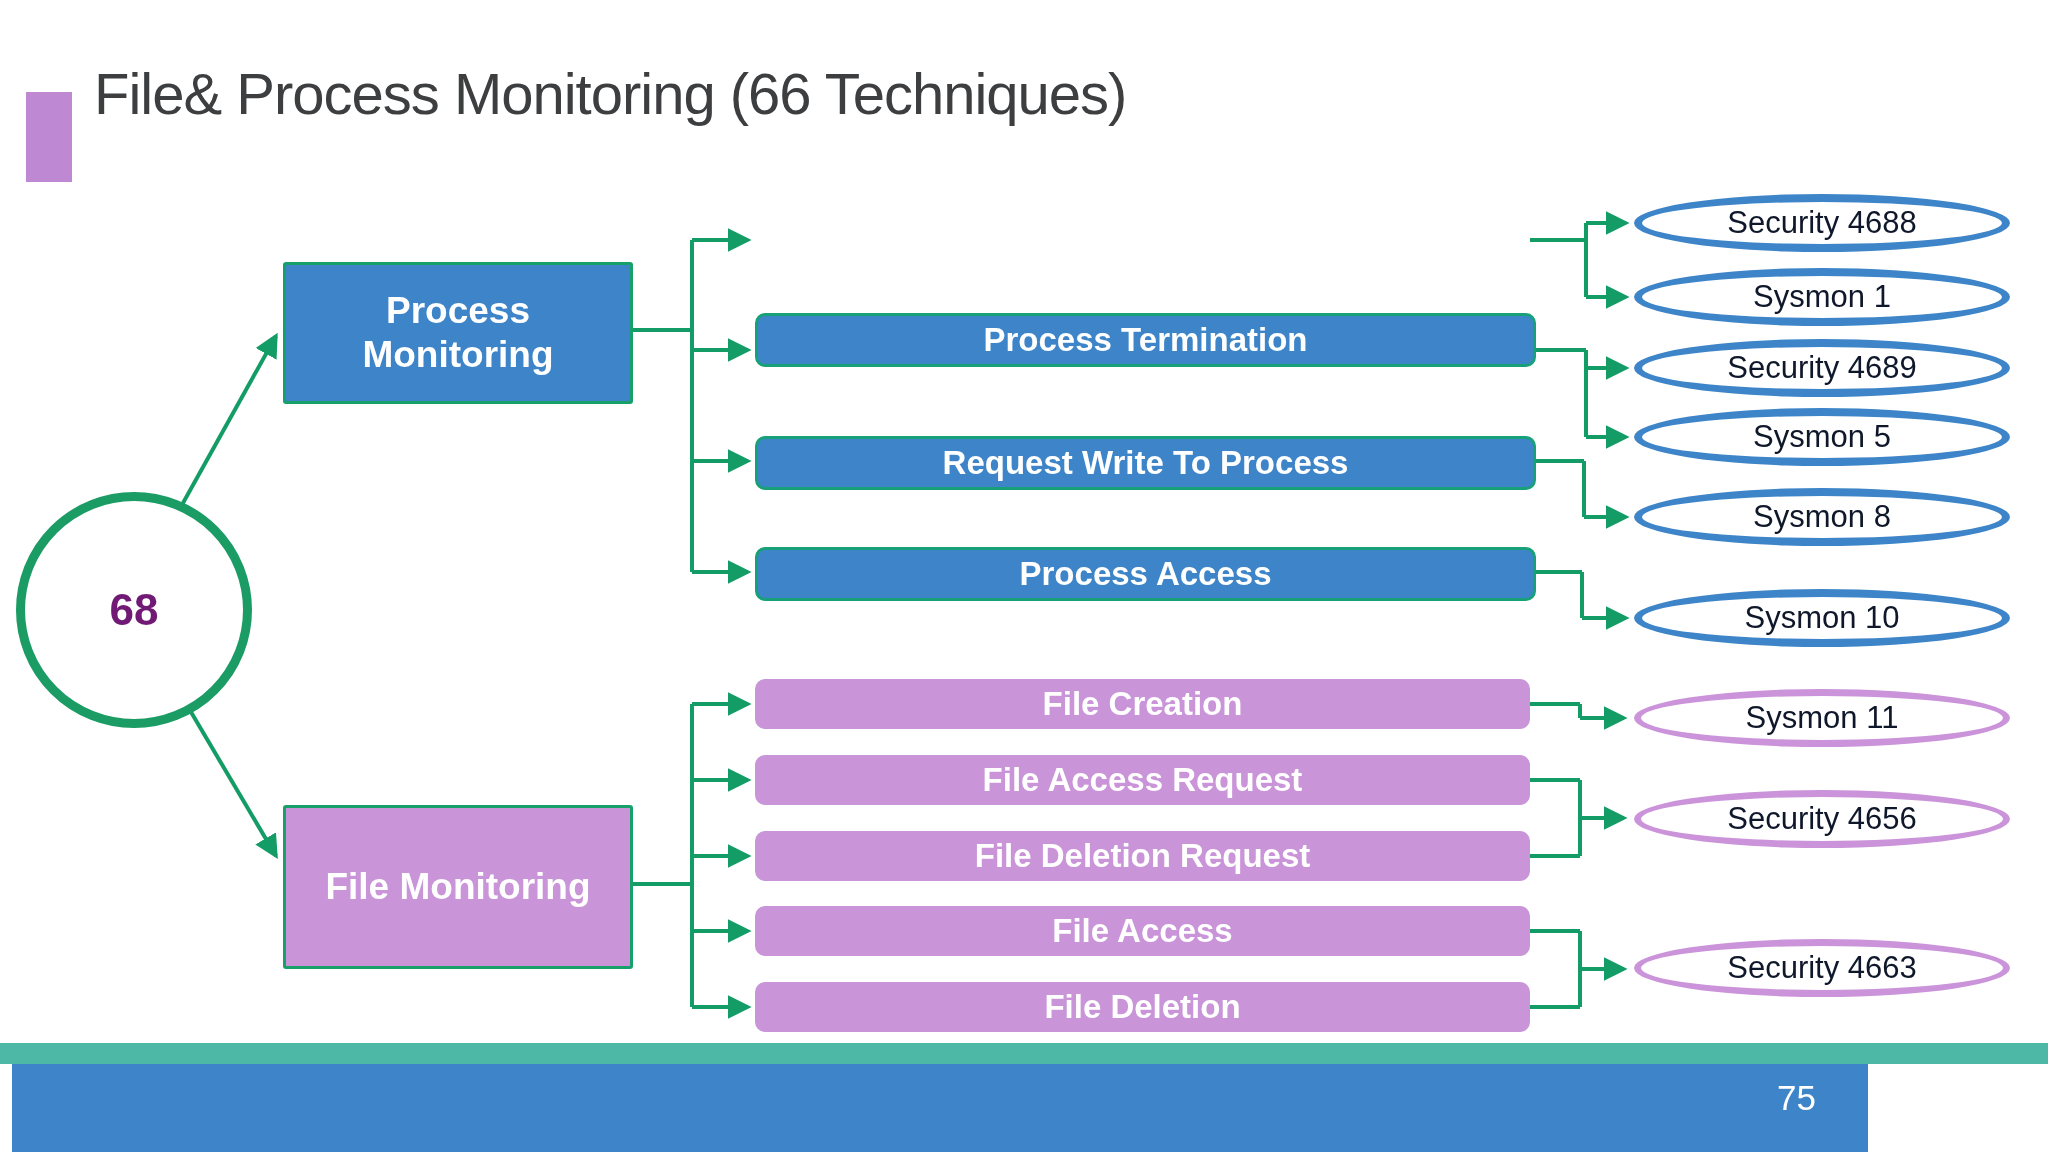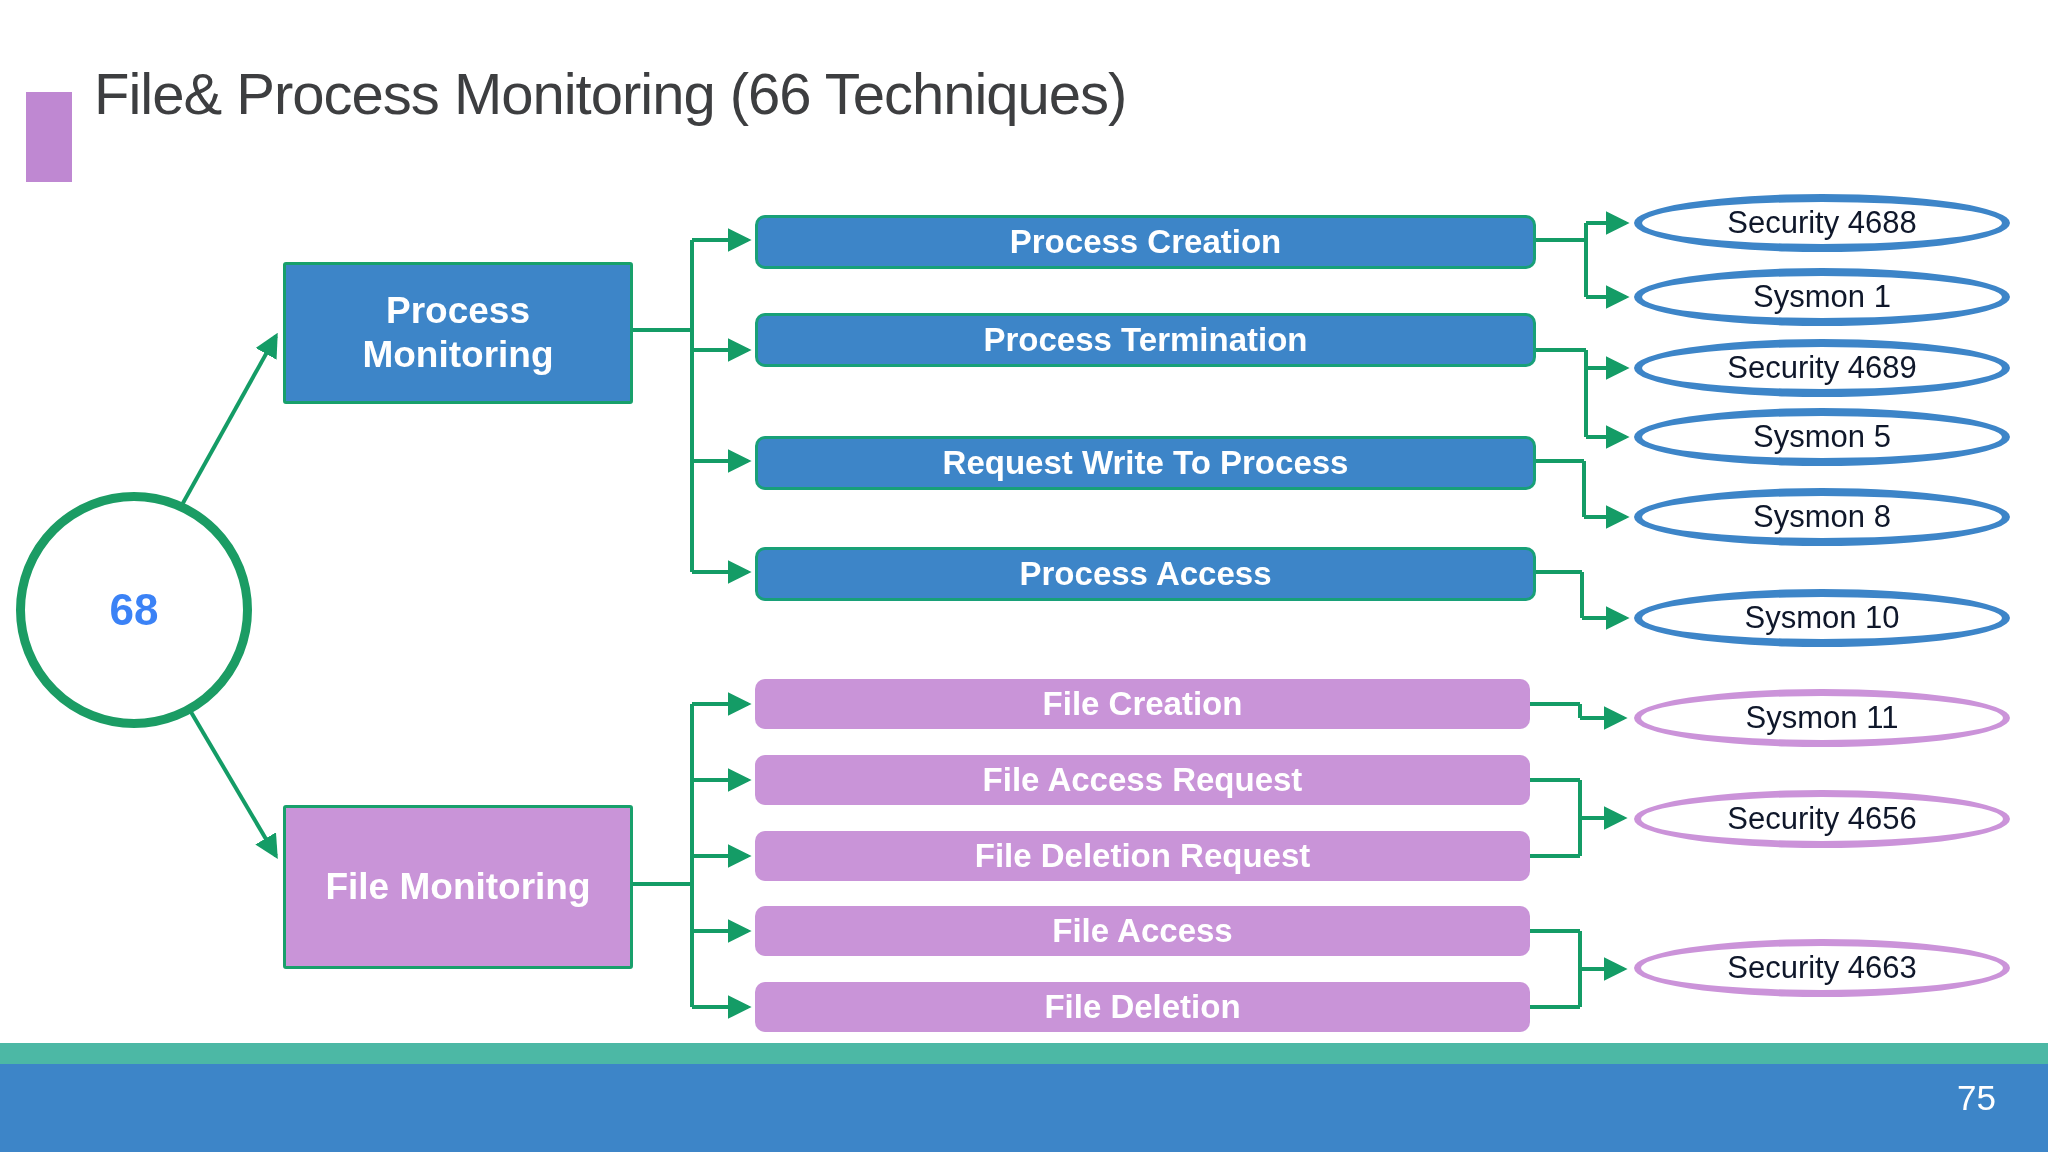--- a/index.html
+++ b/index.html
@@ -15,21 +15,21 @@
   .slide-title{
     left:94px;top:60px;width:1940px;margin:0;
     font-size:58px;font-weight:400;letter-spacing:-1px;color:var(--titlegray);
     white-space:nowrap;
   }
   
   .count-circle{
     left:16px;top:492px;width:218px;height:218px;border-radius:50%;
     border:9px solid #1b9c64;background:#fff;
     display:flex;align-items:center;justify-content:center;
-    font-size:44px;font-weight:700;color:#3b82f6;
+    font-size:44px;font-weight:700;color:#701a75;
   }
   
   .group-box{
     left:283px;width:344px;border-radius:3px;border:3px solid #18a06b;
     display:flex;align-items:center;justify-content:center;text-align:center;
     color:#fff;font-weight:700;font-size:37px;line-height:1.18;
   }
   .process-box{top:262px;height:136px;background:var(--blue);}
   .file-box{top:805px;height:158px;background:var(--purple);text-align:center;}
   
@@ -44,21 +44,21 @@
   .ellipse{
     left:1634px;width:376px;height:58px;border-radius:50%;background:#fff;
     display:flex;align-items:center;justify-content:center;
     font-size:31px;color:#0f172a;white-space:nowrap;box-sizing:border-box;
   }
   .ellipse.blue{border:8px solid var(--blue);}
   .ellipse.purple{border:7px solid #cb93d9;}
   
   .footer-stripe{left:0;top:1043px;width:2048px;height:21px;background:var(--teal);}
   .footer-bar{
-    left:0;top:1064px;width:2048px;height:88px;background:var(--blue);
+    left:12px;top:1064px;width:1856px;height:88px;background:var(--blue);
     display:flex;justify-content:flex-end;align-items:flex-start;
     padding:14px 52px 0 16px;box-sizing:border-box;
     color:#fff;font-size:35px;
   }
   svg.wires{left:0;top:0;pointer-events:none;}
 </style>
 </head>
 <body>
 
 <div id="slide" style="--blue: #3d85c8; --purple: #c994d8; --green: #149c66; --teal: #4cb8a5; --accent: #bf88d2; --titlegray: #3d3e40;">
@@ -112,21 +112,20 @@
       <path d="M1530,931 H1580 M1530,1007 H1580 M1580,931 V1007"></path>
       <path marker-end="url(#ah)" d="M1580,969 H1624"></path>
     </g>
   </svg>
 
   <div class="abs count-circle">68</div>
 
   <div class="abs group-box process-box">Process Monitoring</div>
   <div class="abs group-box file-box">File Monitoring</div>
 
-  <div class="abs bar blue" style="top:215px">Process Creation</div>
   <div class="abs bar blue" style="top:313px">Process Termination</div>
   <div class="abs bar blue" style="top:436px">Request Write To Process</div>
   <div class="abs bar blue" style="top:547px">Process Access</div>
 
   <div class="abs bar purple" style="top:679px">File Creation</div>
   <div class="abs bar purple" style="top:755px">File Access Request</div>
   <div class="abs bar purple" style="top:831px">File Deletion Request</div>
   <div class="abs bar purple" style="top:906px">File Access</div>
   <div class="abs bar purple" style="top:982px">File Deletion</div>
 

